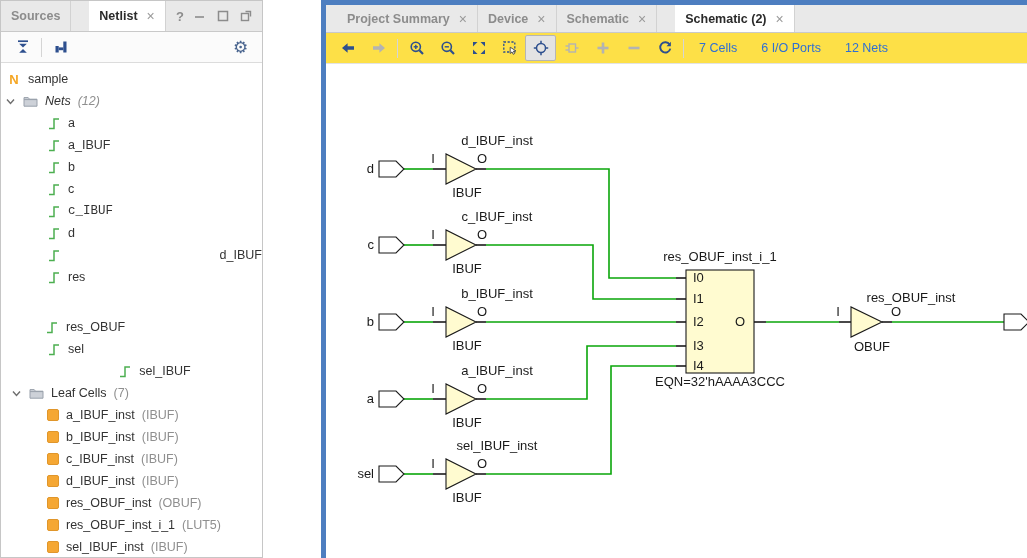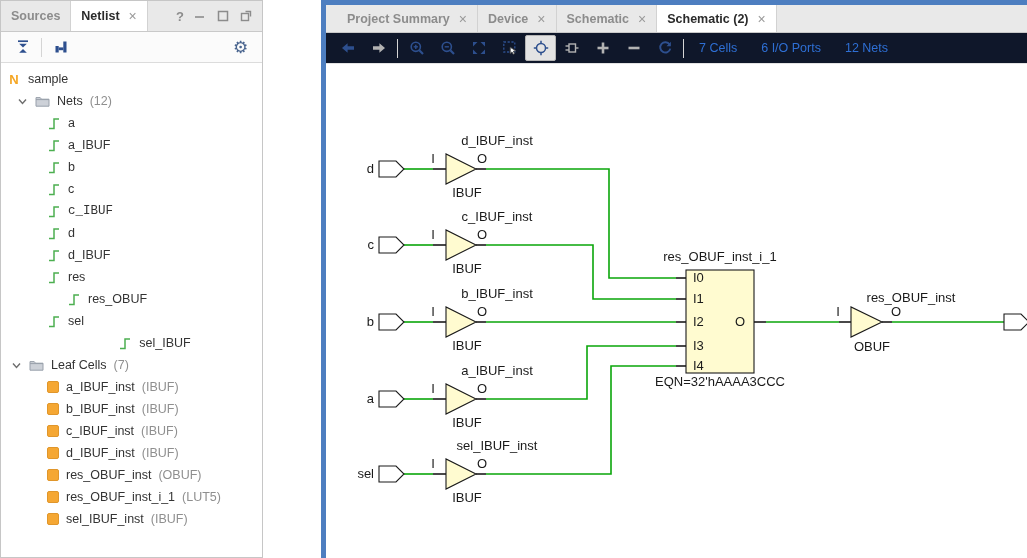--- a/index.html
+++ b/index.html
@@ -7,21 +7,21 @@
   .app{width:1027px;height:558px;display:flex;overflow:hidden;background:#fff;gap:24px;}
 
   
   .left-panel{width:263px;flex:0 0 263px;border:1px solid #c6c6c6;box-sizing:border-box;
               display:flex;flex-direction:column;background:#fff;}
   .panel-gap{width:10px;flex:0 0 10px;background:#fff;}
 
   .tabbar{height:30px;flex:0 0 30px;background:#e9e9e9;border-bottom:1px solid #c9c9c9;
           display:flex;align-items:stretch;font-size:12.5px;font-weight:bold;color:#8c8c8c;}
   .tab{display:flex;align-items:center;padding:0 10px;border-right:1px solid #d2d2d2;gap:9px;cursor:default;white-space:nowrap;}
-  .tab.active{background:#fff;color:#2b2b2b;}
+  .tab.active{background:#fff;color:#2b2b2b;margin-left:18px;}
   .tab .close{font-weight:normal;color:#9a9a9a;font-size:14px;line-height:1;}
   .tb-icons{margin-left:auto;display:flex;align-items:center;gap:9px;padding:0 9px;}
   .help-glyph{color:#8c8c8c;font-weight:bold;font-size:13px;}
 
   .toolbar{height:30px;flex:0 0 30px;display:flex;align-items:center;border-bottom:1px solid #dcdcdc;
            padding:0 6px;background:#fbfbfb;}
   .tbtn{width:29px;height:24px;display:flex;align-items:center;justify-content:center;
         border:1px solid transparent;border-radius:2px;}
   .tbtn.selected{background:#e3e3e3;border-color:#b5b5b5;}
   .sep{width:1px;height:19px;background:#d5d5d5;margin:0 3px;flex:0 0 1px;}
@@ -31,21 +31,21 @@
   .trow{height:22px;display:flex;align-items:center;gap:7px;white-space:nowrap;}
   .muted{color:#8f8f8f;}
   .nroot{color:#f5a623;font-weight:bold;font-size:13px;width:14px;text-align:center;}
   .icon{display:flex;align-items:center;justify-content:center;}
 
   
   .right-panel{flex:1;border-top:5px solid #4d7ec0;border-left:5px solid #4d7ec0;box-sizing:border-box;
                display:flex;flex-direction:column;background:#fff;}
   .right-panel .tabbar{height:27px;flex:0 0 27px;padding-left:11px;}
   .rtoolbar{height:30px;flex:0 0 30px;display:flex;align-items:center;border-bottom:1px solid #e3e3e3;
-            padding:0 6px;background:#0f172a;}
+            padding:0 6px;background:#fde047;}
   .counts{display:flex;gap:24px;margin-left:12px;font-size:12.5px;color:#2e6fd4;}
   .counts span{cursor:default;}
   .canvas{flex:1;position:relative;background:#fff;overflow:hidden;}
   .canvas svg{position:absolute;left:0;top:0;}
 </style>
 </head>
 <body>
 
 <div class="app">
 
@@ -102,21 +102,21 @@
         <div class="tbtn">
           <span style="font-size:17px;color:#4a658f;line-height:1;">⚙</span>
         </div>
       </div>
     <div class="tree">
 
     <div class="trow" style="padding-left: 6px;">
           <span class="nroot">N</span>
           <span>sample</span>
         </div>
-        <div class="trow" style="padding-left: 16px;">
+        <div class="trow" style="padding-left: 4px; font-style: italic;">
           <span class="icon">
             <svg width="11" height="11" viewBox="0 0 11 11">
               <polyline points="2,3.5 5.5,7.5 9,3.5" fill="none" stroke="#6e6e6e" stroke-width="1.4"></polyline>
             </svg>
           </span>
           <span class="icon">
             <svg width="15" height="13" viewBox="0 0 15 13">
               <path d="M1 11.2V2.6h4.2L6.6 4.2H14v7z" fill="#cdd1d8" stroke="#99a0ab" stroke-width="1"></path>
               <line x1="1" y1="4.6" x2="14" y2="4.6" stroke="#99a0ab" stroke-width="1"></line>
             </svg>
@@ -165,37 +165,37 @@
           <span>c_IBUF</span>
         </div>
         <div class="trow" style="padding-left: 46px;">
           <span class="icon">
             <svg width="14" height="15" viewBox="0 0 14 15">
               <polyline points="2,12.5 7,12.5 7,3 12,3" fill="none" stroke="#4caf50" stroke-width="1.5"></polyline>
             </svg>
           </span>
           <span>d</span>
         </div>
-        <div class="trow" style="padding-left: 46px;">
+        <div class="trow" style="padding-left: 46px; justify-content: space-between;">
           <span class="icon">
             <svg width="14" height="15" viewBox="0 0 14 15">
               <polyline points="2,12.5 7,12.5 7,3 12,3" fill="none" stroke="#4caf50" stroke-width="1.5"></polyline>
             </svg>
           </span>
           <span>d_IBUF</span>
         </div>
         <div class="trow" style="padding-left: 46px;">
           <span class="icon">
             <svg width="14" height="15" viewBox="0 0 14 15">
               <polyline points="2,12.5 7,12.5 7,3 12,3" fill="none" stroke="#4caf50" stroke-width="1.5"></polyline>
             </svg>
           </span>
           <span>res</span>
         </div>
-        <div class="trow" style="padding-left: 66px;">
+        <div class="trow" style="padding-left: 44px; margin-top: 28px;">
           <span class="icon">
             <svg width="14" height="15" viewBox="0 0 14 15">
               <polyline points="2,12.5 7,12.5 7,3 12,3" fill="none" stroke="#4caf50" stroke-width="1.5"></polyline>
             </svg>
           </span>
           <span>res_OBUF</span>
         </div>
         <div class="trow" style="padding-left: 46px;">
           <span class="icon">
             <svg width="14" height="15" viewBox="0 0 14 15">

